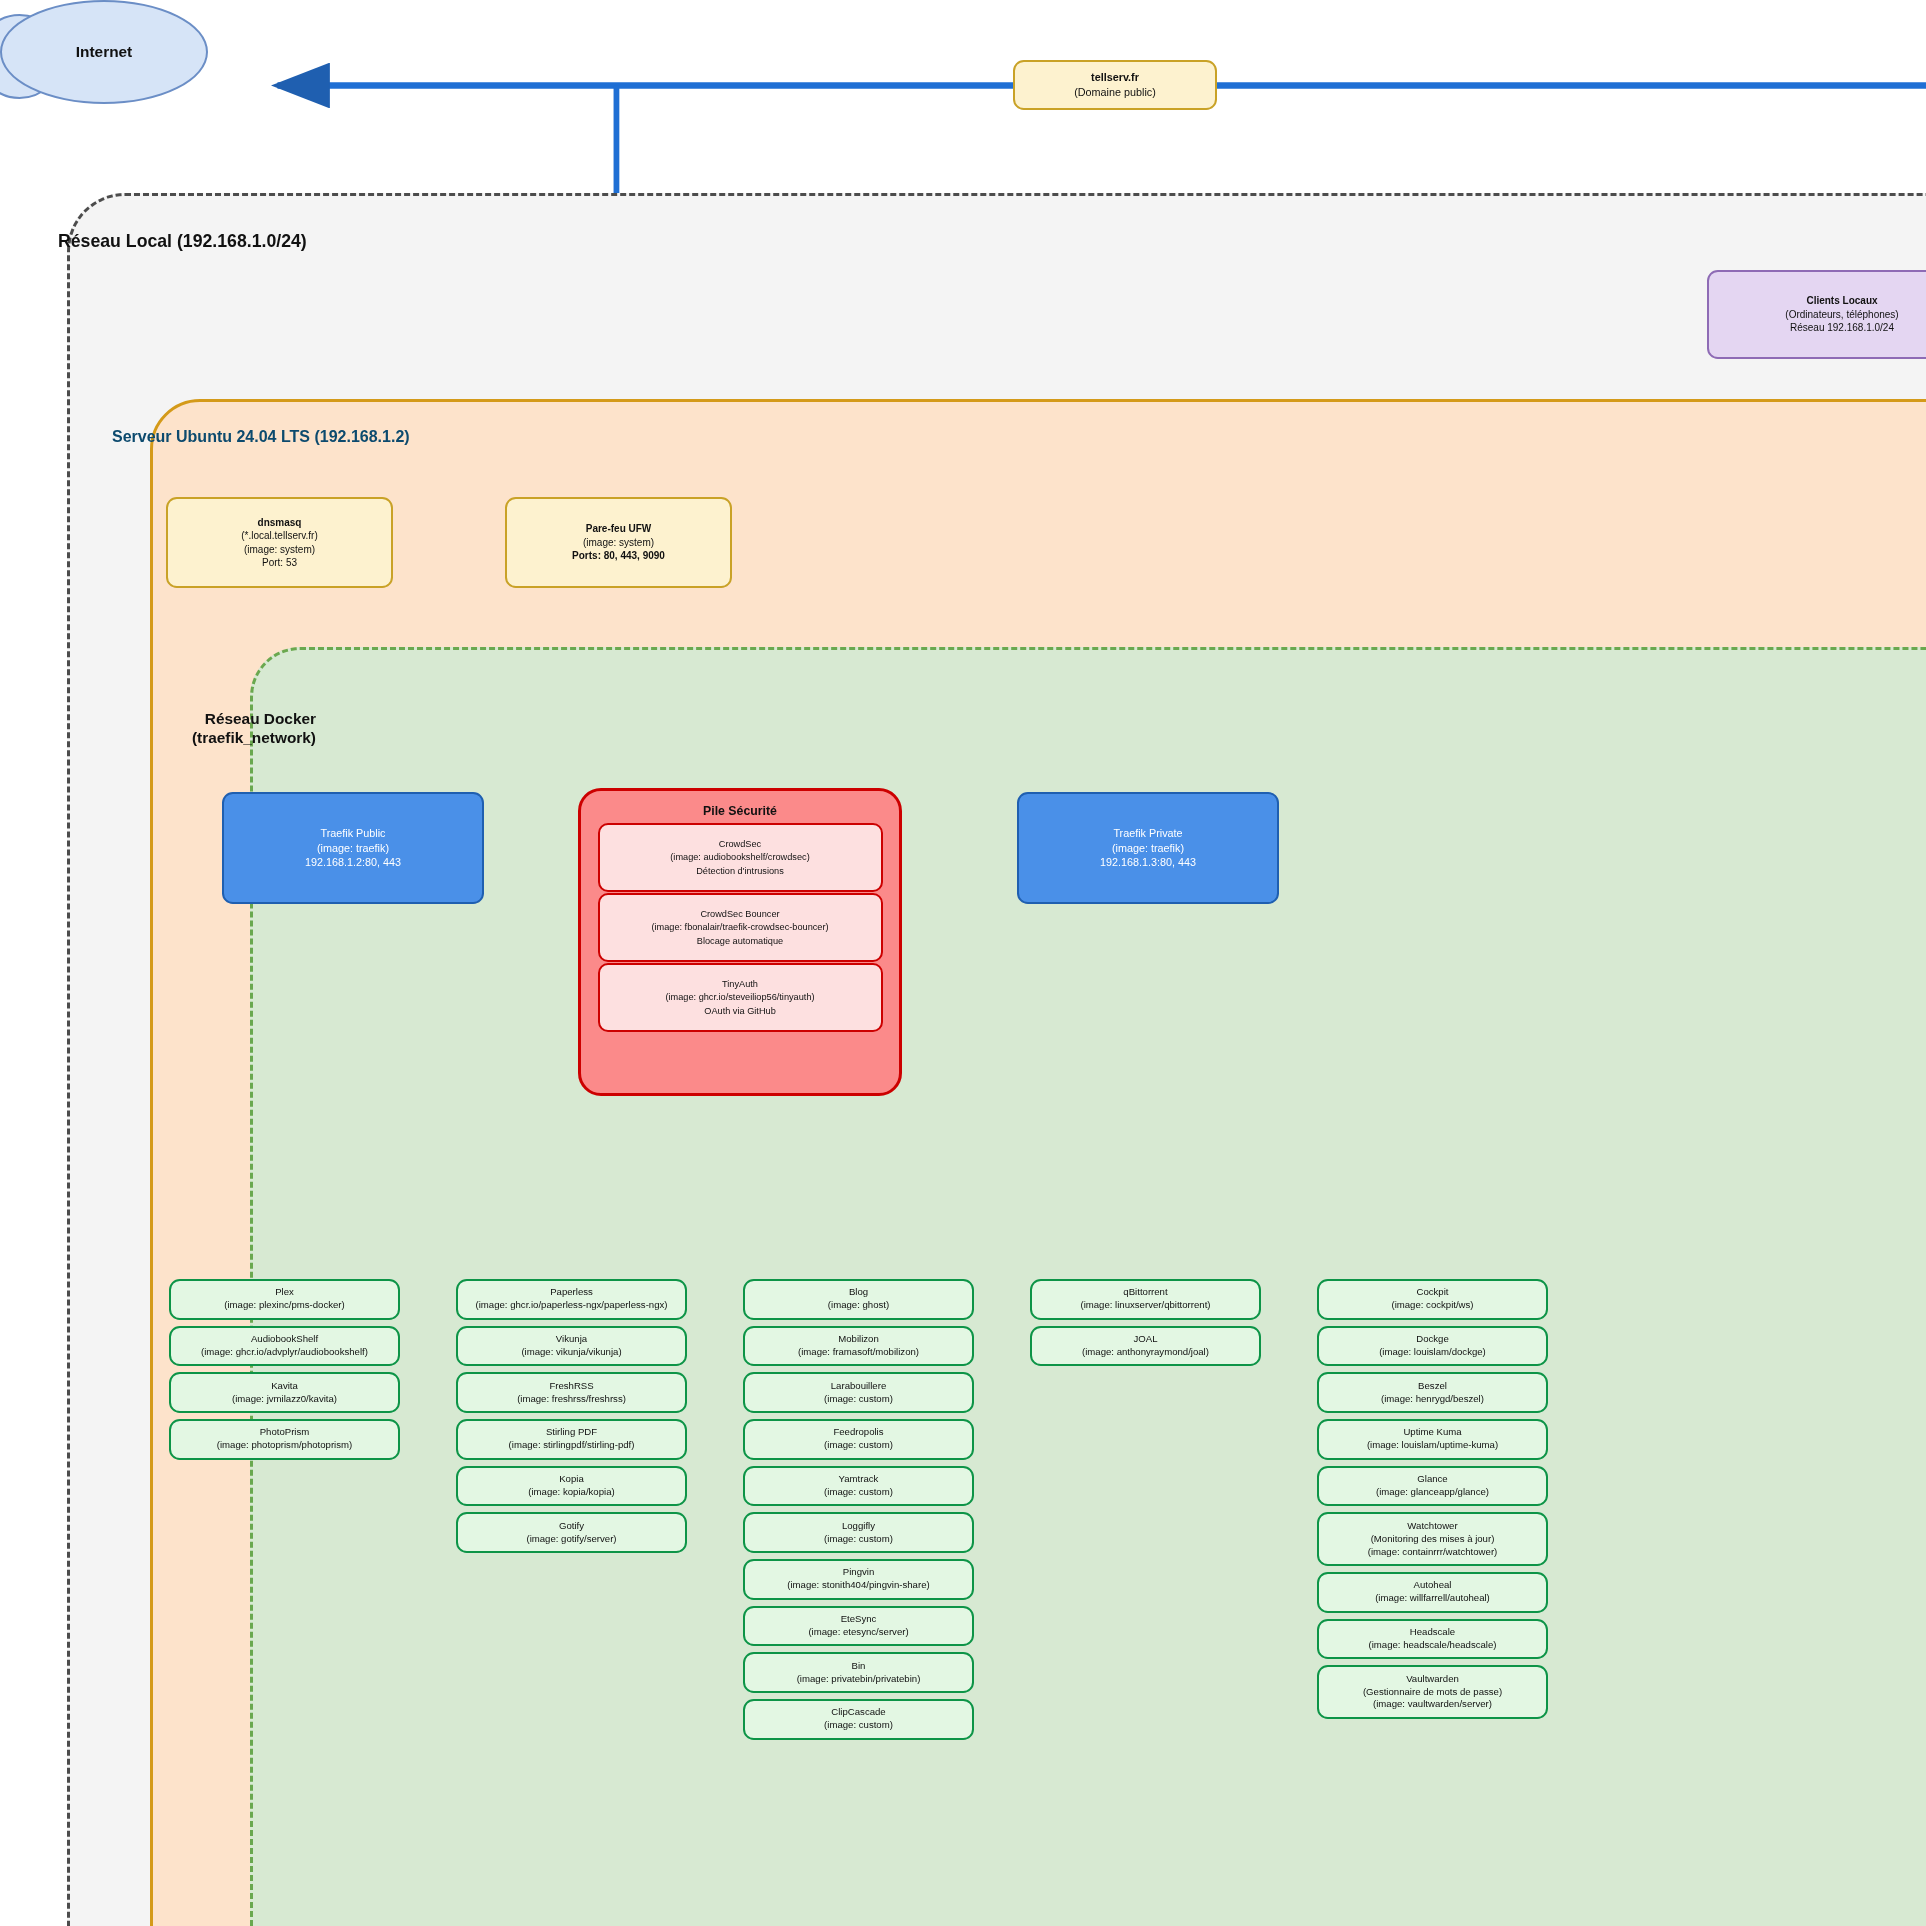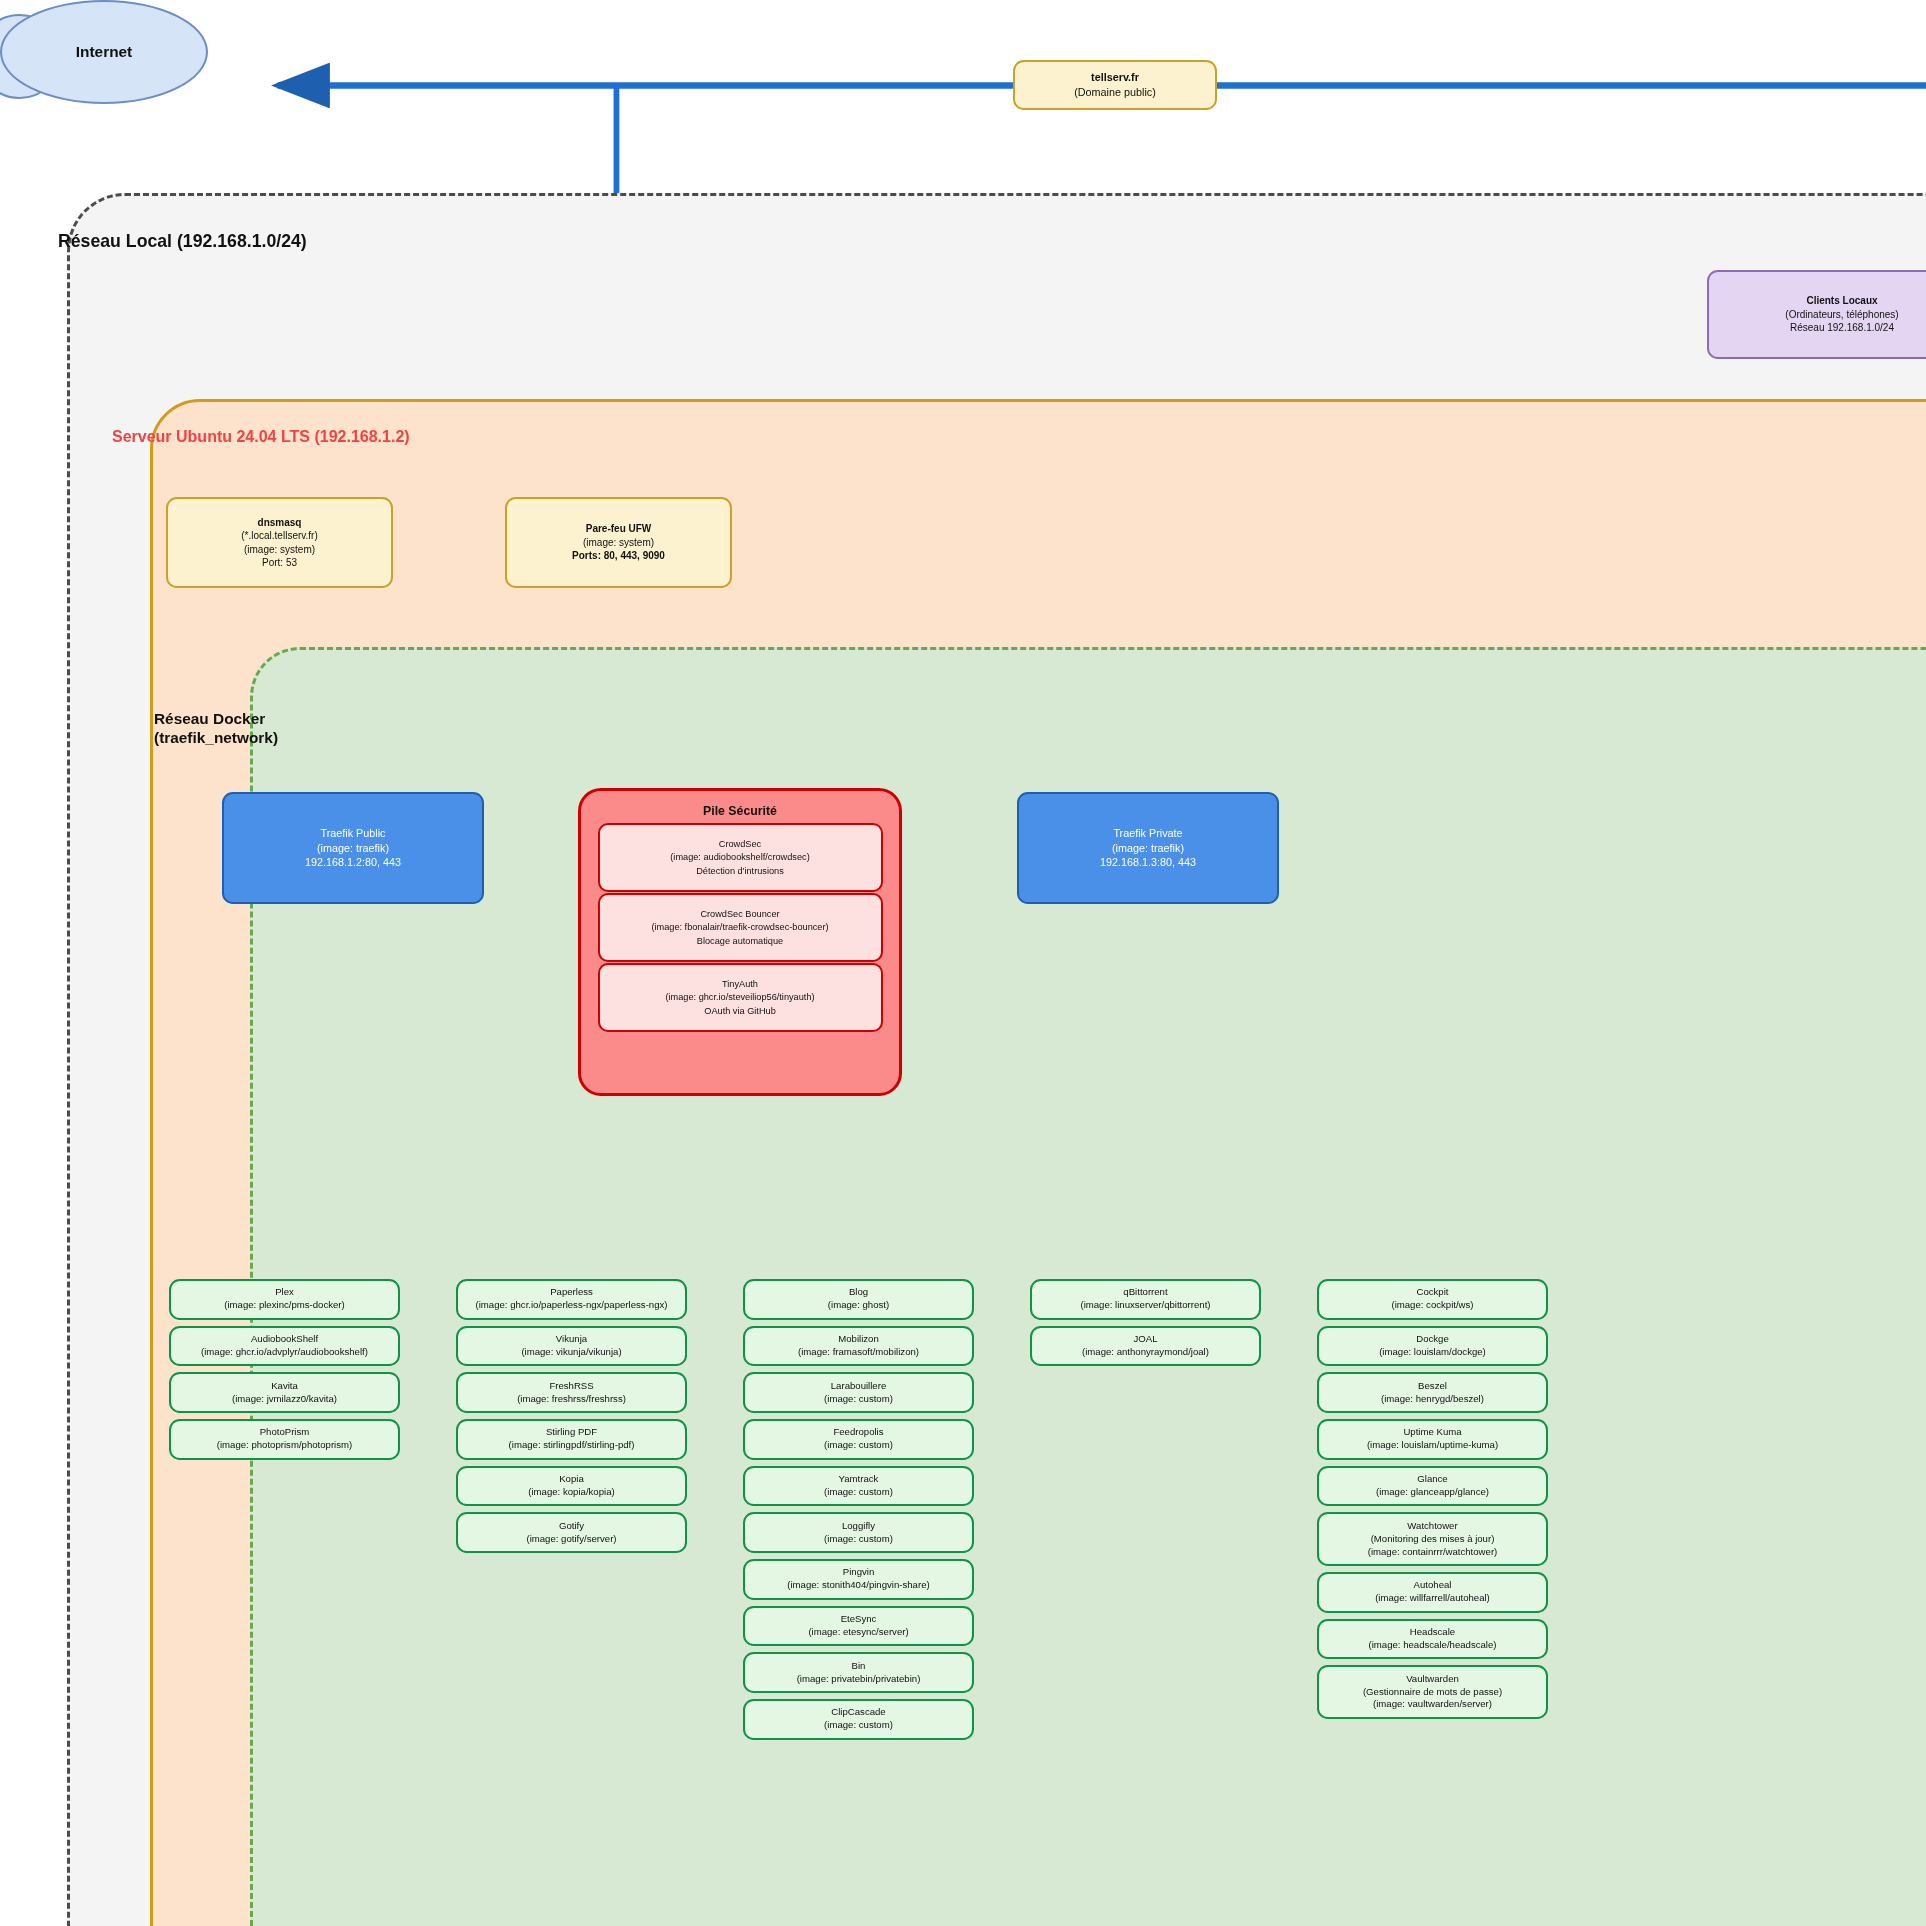--- a/index.html
+++ b/index.html
@@ -18,27 +18,27 @@
   #local-net-frame {
     left:67px; top:193px; width:2227px; height:2211px;
     background:#f4f4f4; border:3.5px dashed #4c4c4c; border-radius:58px;
   }
   #local-net-label { position:absolute; left:58px; top:231px; font-size:17.7px; font-weight:bold; color:#111; }
 
   #server-frame {
     left:150px; top:399px; width:2099px; height:1926px;
     background:#fde3cb; border:3.5px solid #d49a19; border-radius:50px;
   }
-  #server-label { position:absolute; left:112px; top:428px; font-size:16px; font-weight:bold; color:#ef4444; }
+  #server-label { position:absolute; left:112px; top:428px; font-size:16px; font-weight:bold; color:#0c4a6e; }
 
   #docker-frame {
     left:250px; top:647px; width:1976px; height:1595px;
     background:#d7e9d2; border:3.5px dashed #6aa84f; border-radius:50px;
   }
-  #docker-label { position:absolute; left:154px; top:709px; width:162px; font-size:15.4px; font-weight:bold; color:#111; line-height:1.25; }
+  #docker-label { position:absolute; left:154px; top:709px; width:162px; font-size:15.4px; font-weight:bold; color:#111; line-height:1.25;text-align:right; }
 
   
   .node {
     position:absolute; display:flex; flex-direction:column;
     align-items:center; justify-content:center; text-align:center;
     border-radius:10.8px; line-height:1.35; color:#111;
   }
   .node .ttl { font-weight:bold; }
 
   

